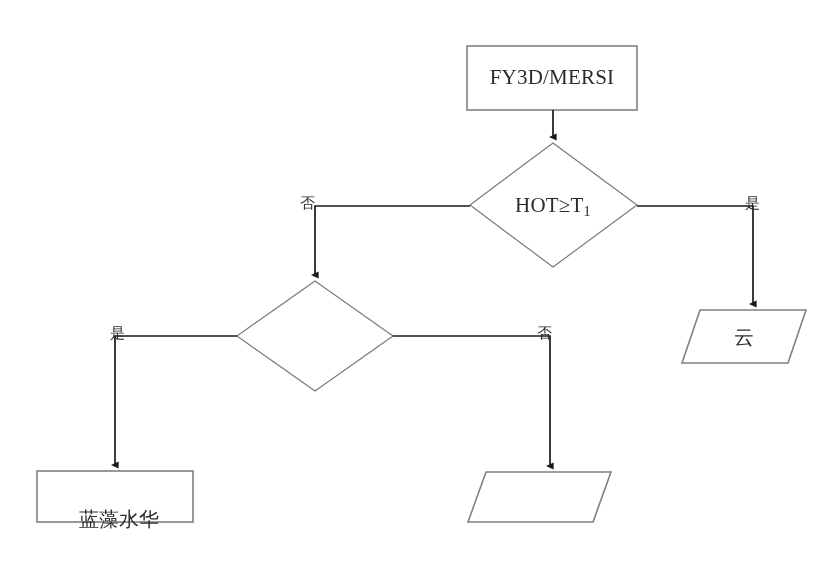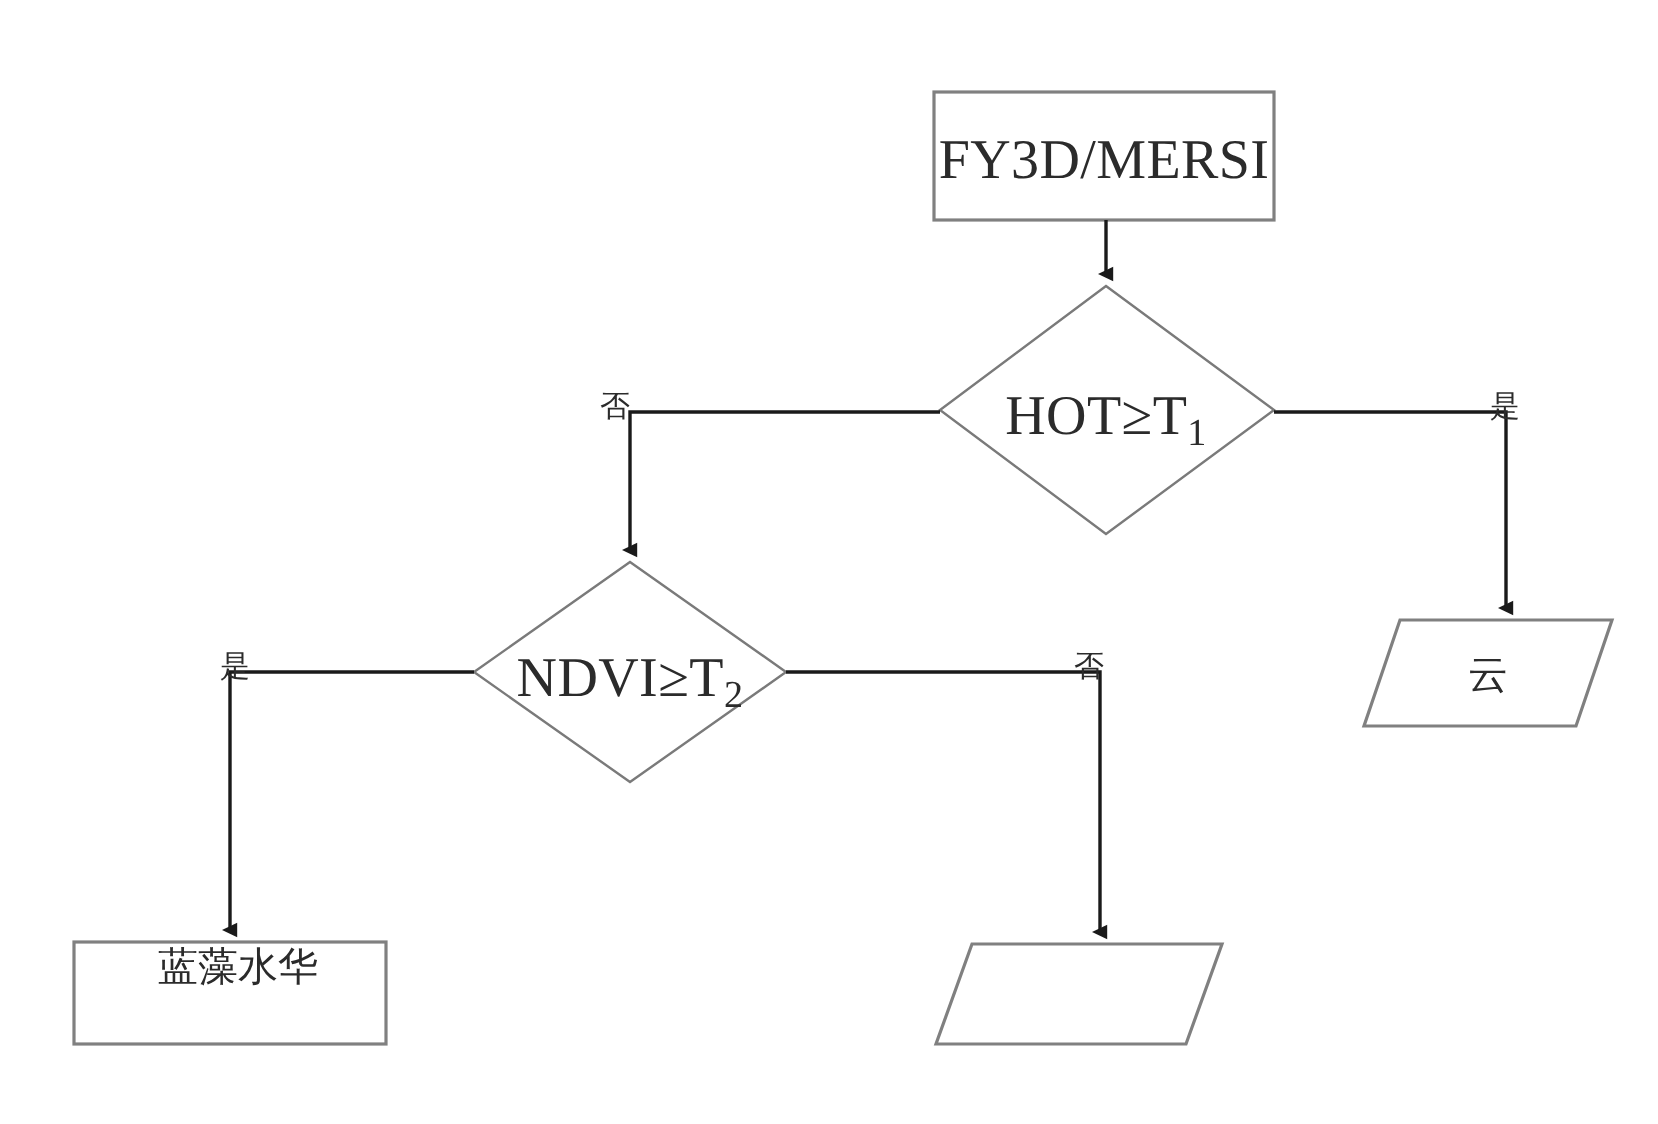--- a/index.html
+++ b/index.html
@@ -48,21 +48,21 @@
   .node-label {
     position: absolute;
     text-align: center;
     color: #2b2b2b;
     font-family: "Liberation Serif", "DejaVu Serif", serif;
     white-space: nowrap;
     line-height: 1;
     pointer-events: none;
   }
   .label-latin {
-    font-size: 28px;
+    font-size: 21px;
     letter-spacing: 0.2px;
   }
   .label-cjk {
     font-family: "DejaVu Sans", "Liberation Sans", sans-serif;
     font-size: 20px;
   }
   .edge-label {
     position: absolute;
     font-family: "DejaVu Sans", "Liberation Sans", sans-serif;
     font-size: 15px;
@@ -107,25 +107,24 @@
 
     <path d="M 237 336 L 115 336 L 115 465" class="connector" marker-end="url(#arrowhead)"></path>
 
     <path d="M 393 336 L 550 336 L 550 466" class="connector" marker-end="url(#arrowhead)"></path>
   </svg>
 
   <div class="node-label label-latin" style="left:467px; top:67px; width:170px;">FY3D/MERSI</div>
 
   <div class="node-label label-latin" style="left:463px; top:195px; width:180px;text-align:center;"><span>HOT</span><span>≥</span><span>T</span><span class="sub">1</span></div>
 
-  <div class="node-label label-latin" style="left:225px; top:326px; width:180px;"><span>NDVI</span><span>≥</span><span>T</span><span class="sub">2</span></div>
 
   <div class="node-label label-cjk" style="left:684px; top:327px; width:120px;">云</div>
 
-  <div class="node-label label-cjk" style="left:37px; top:473px; width:164px;">蓝藻水华</div>
+  <div class="node-label label-cjk" style="left:37px; top:509px; width:164px;">蓝藻水华</div>
 
 
   <div class="edge-label" style="left:300px; top:196px;">否</div>
 
   <div class="edge-label" style="left:745px; top:196px;">是</div>
 
   <div class="edge-label" style="left:110px; top:326px;">是</div>
 
   <div class="edge-label" style="left:537px; top:326px;">否</div>
 

